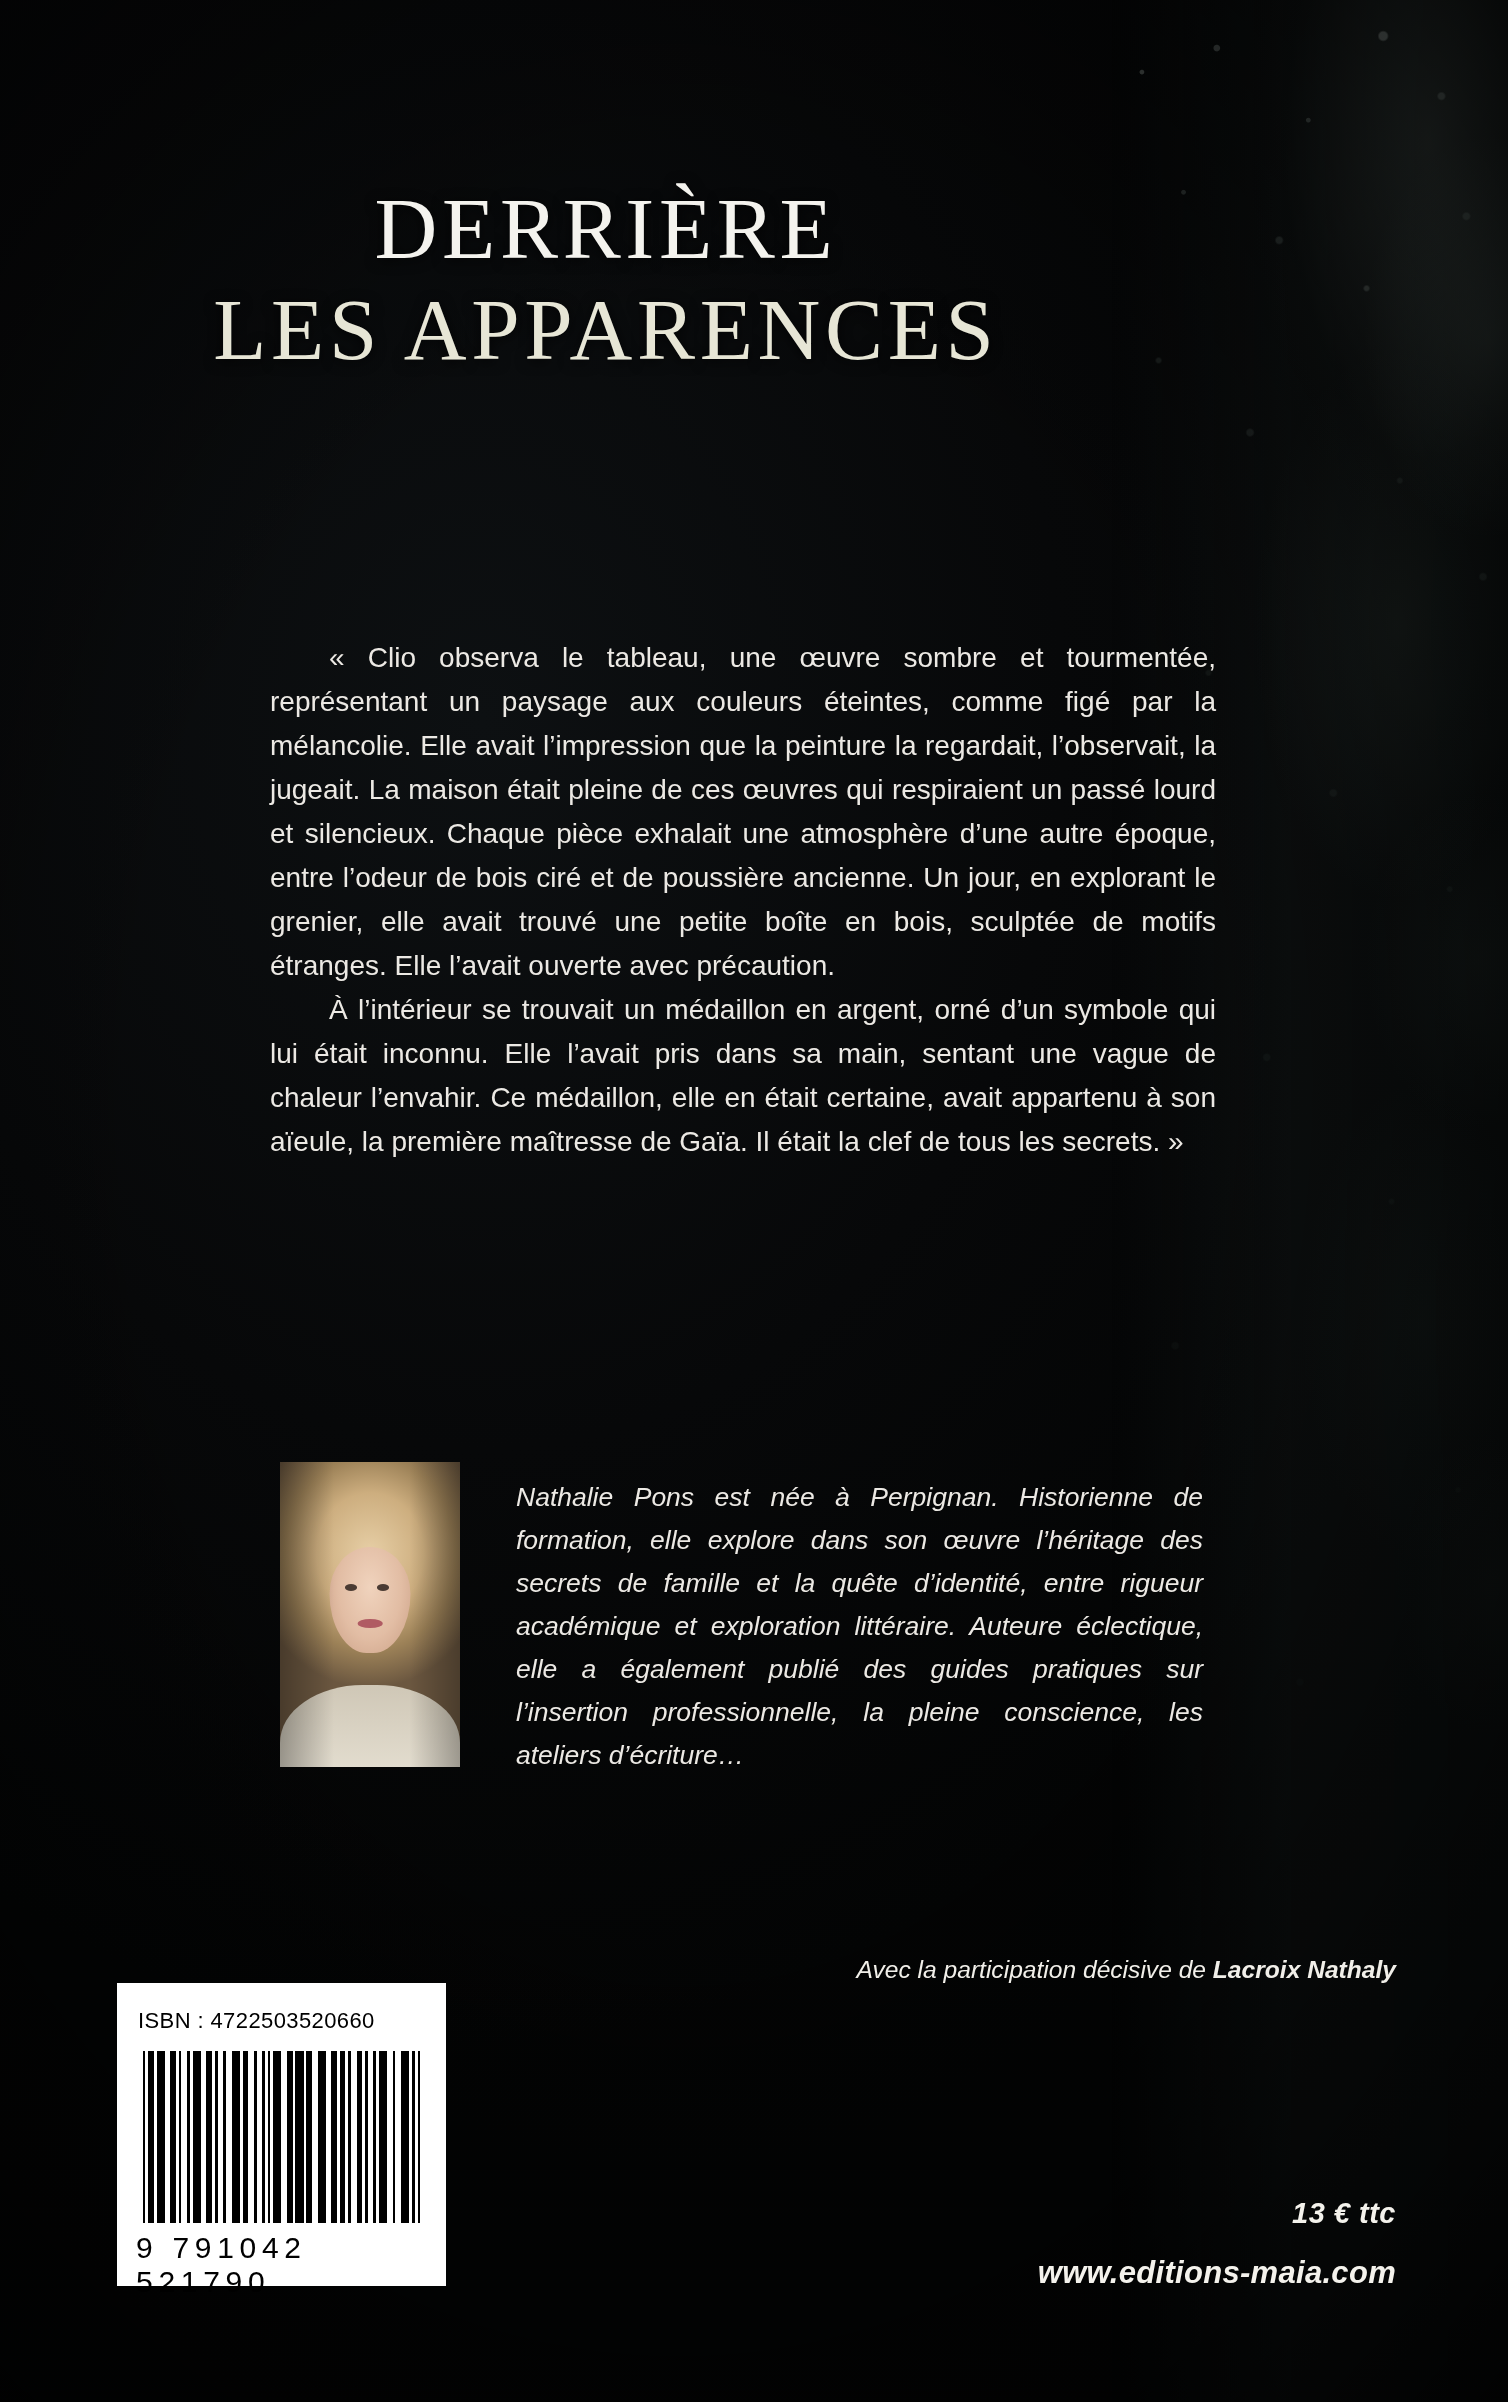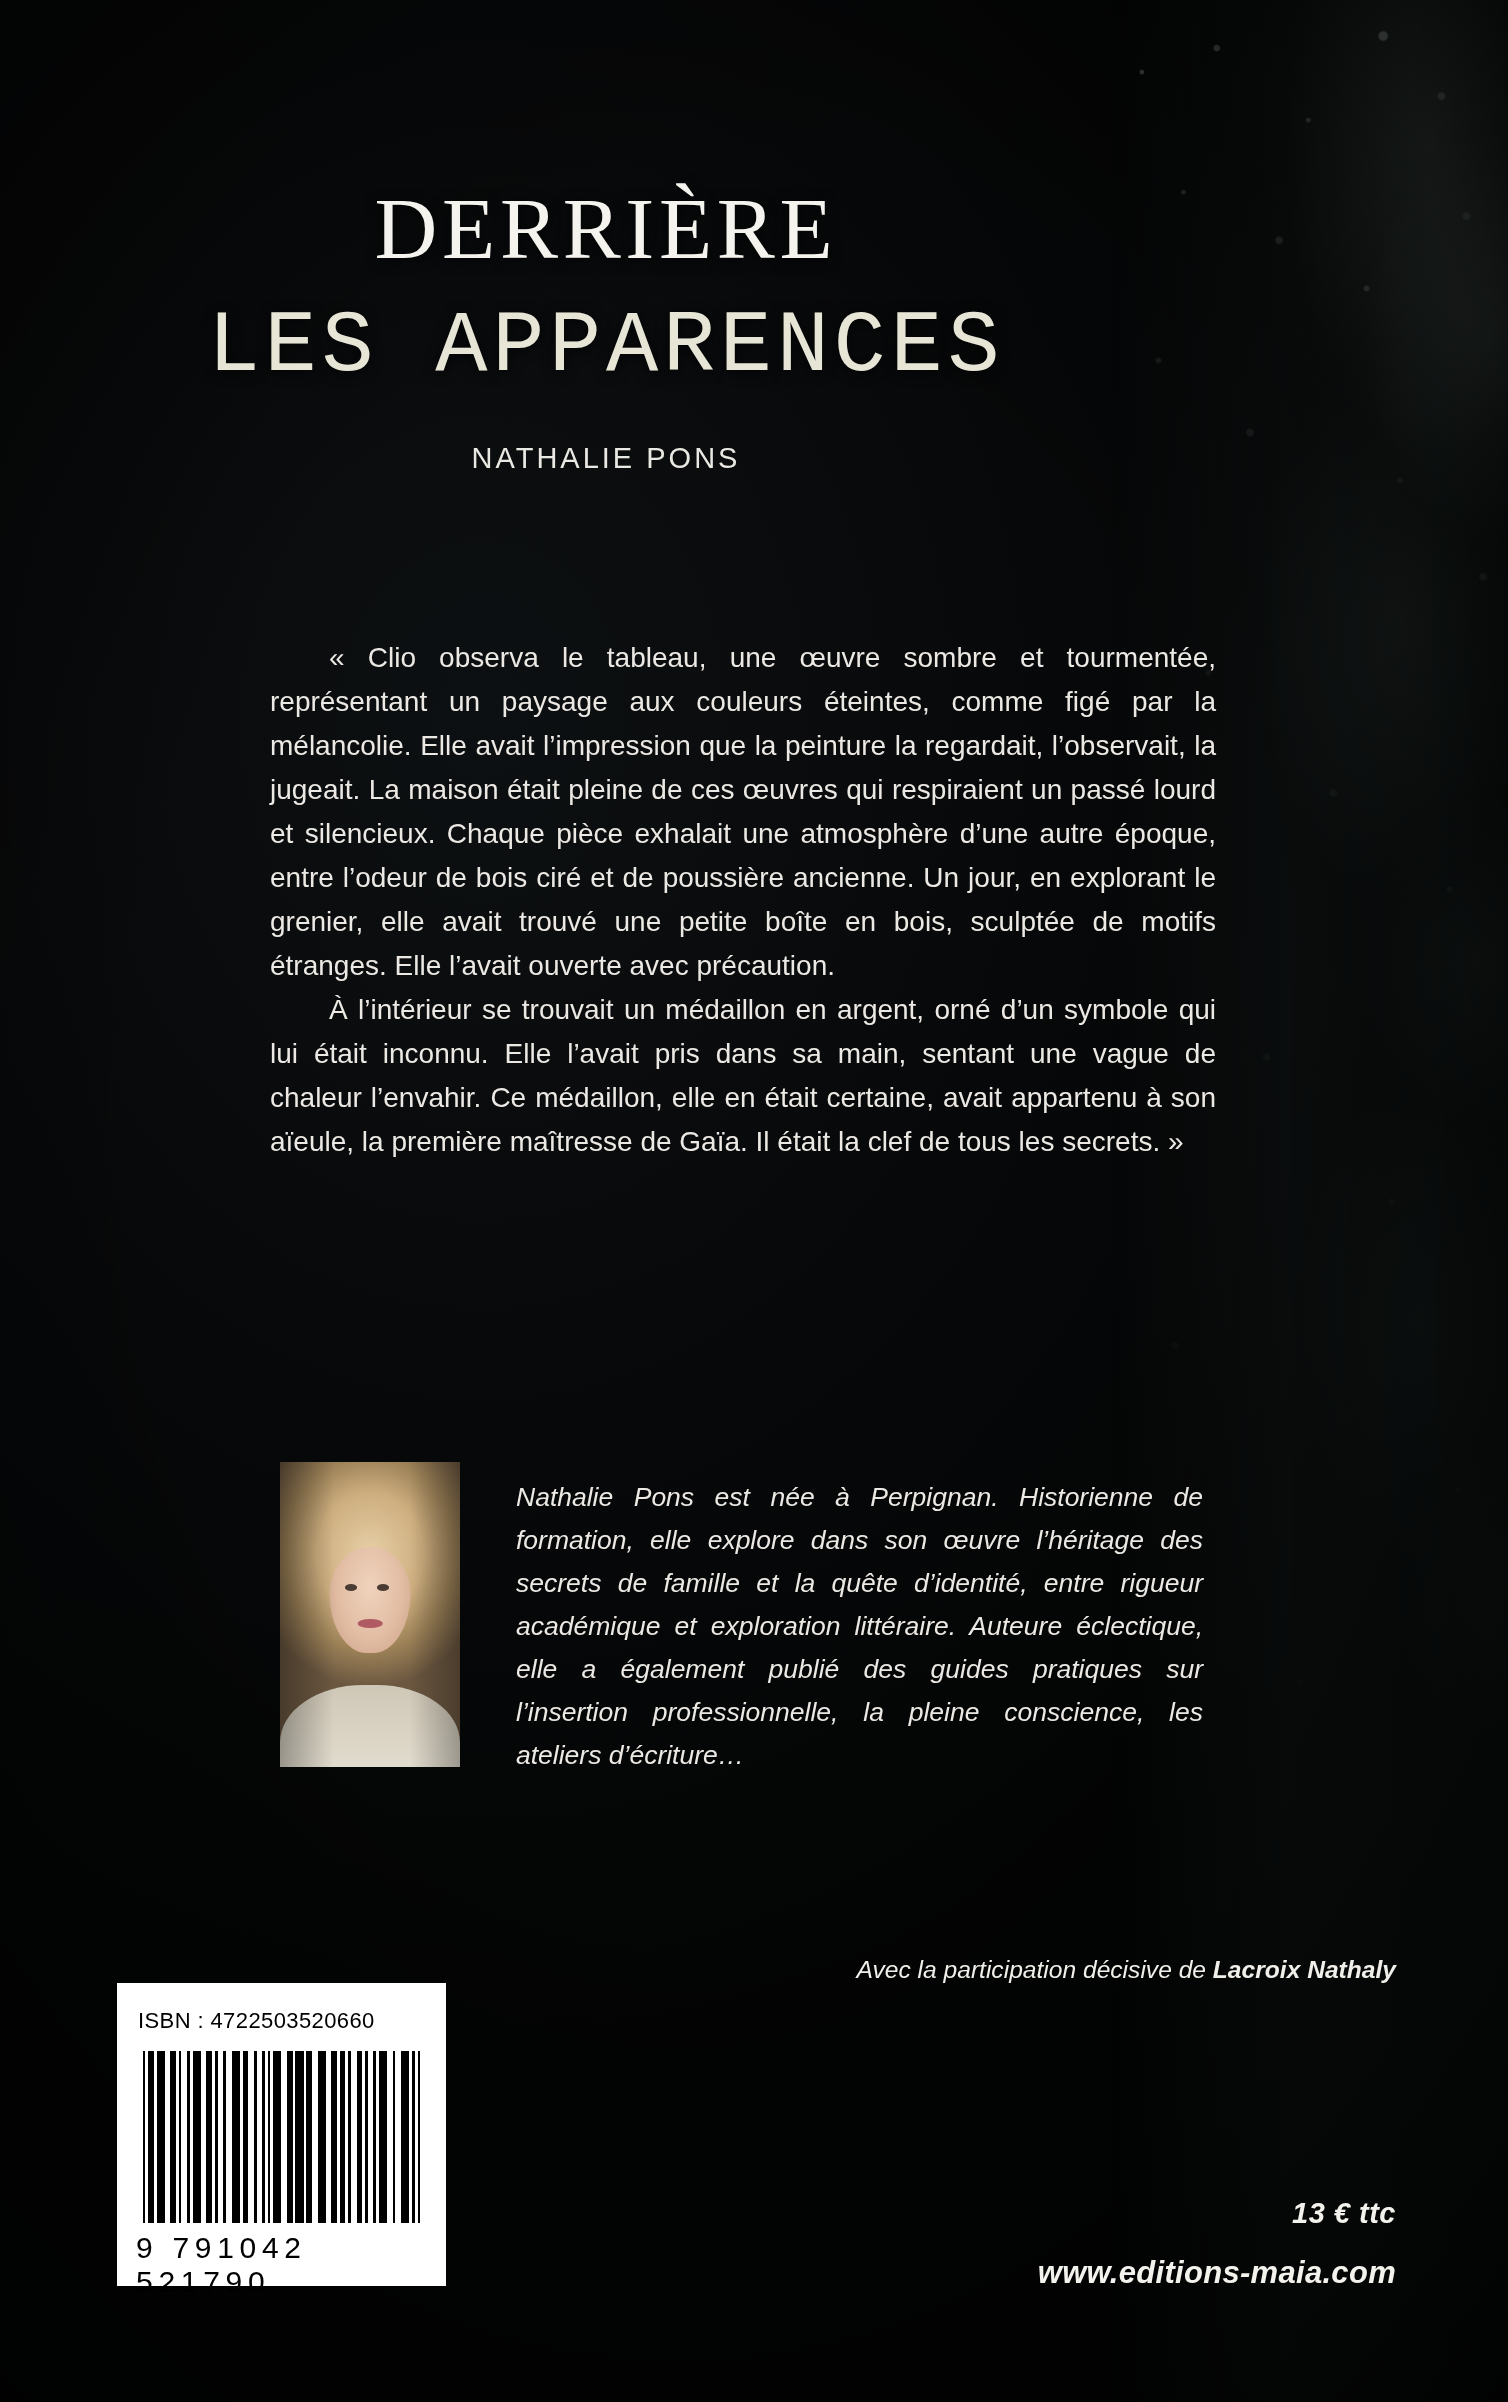--- a/index.html
+++ b/index.html
@@ -91,27 +91,27 @@
   .title-line1 {
     font-family: "Liberation Serif", serif;
     font-size: 87px;
     letter-spacing: 4.7px;
     color: #f4f3ee;
     line-height: 1.02;
     font-weight: 400;
     text-shadow: 0 1.9px 13.2px rgba(0,0,0,0.8);
   }
   .title-line2 {
-    font-family: Liberation Mono, monospace;
+    font-family: Liberation Serif, serif;
     font-size: 87px;
     letter-spacing: 4.7px;
     color: #e7e6d6;
     line-height: 1.15;
     font-weight: 400;
-    margin-top: 23px;
+    margin-top: 6px;
     text-shadow: 0 1.9px 13.2px rgba(0,0,0,0.8);
     text-align: center;
   }
   .author-name {
     margin-top: 45px;
     font-family: "Liberation Sans", sans-serif;
     font-size: 29px;
     letter-spacing: 3px;
     color: #e9e8e3;
     font-weight: 400;
@@ -306,21 +306,20 @@
 <div class="cover">
 
   <div class="bg-base"></div>
   <div class="bg-rightstrip"></div>
   <div class="bg-speckle"></div>
   <div class="bg-vignette"></div>
 
   <div class="title-block">
     <div class="title-line1">DERRIÈRE</div>
     <div class="title-line2">LES APPARENCES</div>
-    <div class="author-name">NATHALIE PONS</div>
   </div>
 
   <div class="blurb">
     <p>« Clio observa le tableau, une œuvre sombre et tourmentée, représentant un paysage aux couleurs éteintes, comme figé par la mélancolie. Elle avait l’impression que la peinture la regardait, l’observait, la jugeait. La maison était pleine de ces œuvres qui respiraient un passé lourd et silencieux. Chaque pièce exhalait une atmosphère d’une autre époque, entre l’odeur de bois ciré et de poussière ancienne. Un jour, en explorant le grenier, elle avait trouvé une petite boîte en bois, sculptée de motifs étranges. Elle l’avait ouverte avec précaution.</p>
     <p>À l’intérieur se trouvait un médaillon en argent, orné d’un symbole qui lui était inconnu. Elle l’avait pris dans sa main, sentant une vague de chaleur l’envahir. Ce médaillon, elle en était certaine, avait appartenu à son aïeule, la première maîtresse de Gaïa. Il était la clef de tous les secrets. »</p>
   </div>
 
   <div class="bio">
     <div class="bio-photo">
       <div class="hair"></div>

